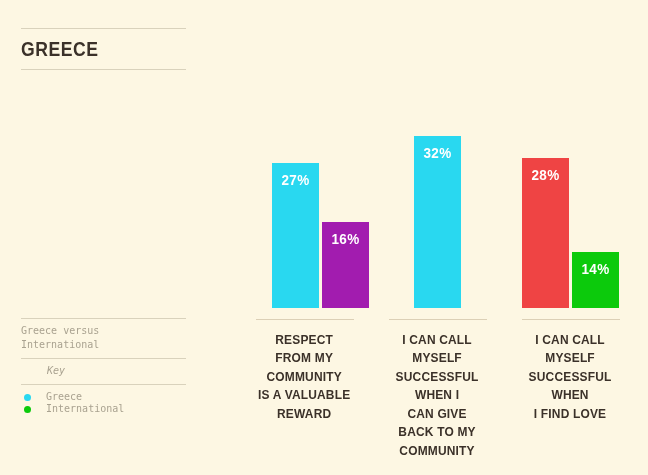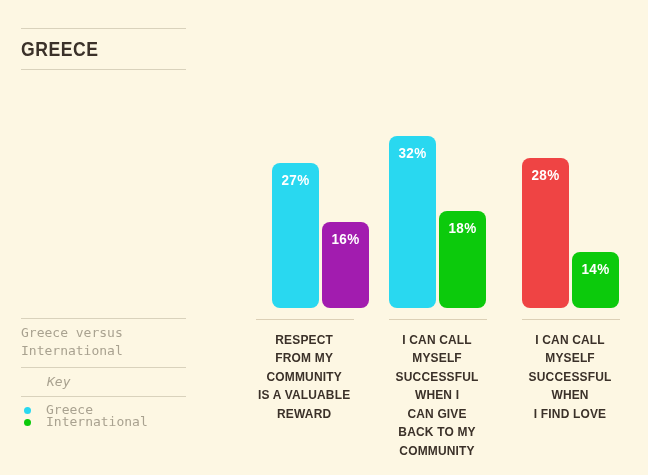--- a/index.html
+++ b/index.html
@@ -40,21 +40,21 @@
     white-space: nowrap;
   }
 
   
   #legend-block {
     position: absolute;
     left: 21px;
     top: 318px;
     width: 165px;
     font-family: "DejaVu Sans Mono", "Liberation Mono", monospace;
-    font-size: 13px;
+    font-size: 10px;
     color: #A9A290;
     line-height: 1.42;
   }
   #legend-caption {
     padding: 5px 0 6px 0;
     white-space: pre-line;
   }
   #key-label {
     padding: 5px 0 5px 26px;
     font-style: italic;
@@ -97,21 +97,20 @@
     height: 188px;
     width: 100%;
     display: flex;
     align-items: flex-end;
     justify-content: center;
     gap: 3px;
   }
   .bar {
     width: 47px;
     position: relative;
-    border-radius: 8px;
   }
   .bar-value {
     position: absolute;
     top: 8px;
     left: 0;
     right: 0;
     text-align: center;
     font-family: "Liberation Sans Narrow", "Liberation Sans", sans-serif;
     font-weight: bold;
     font-size: 15px;
@@ -183,23 +182,20 @@
 COMMUNITY
 IS A VALUABLE
 REWARD</div>
   </div>
 
   <div class="group">
     <div class="bars">
       <div class="bar" style="background: rgb(41, 216, 240); height: 171.9px;">
         <span class="bar-value">32%</span>
       </div>
-      <div class="bar" style="background: rgb(12, 202, 12); height: 96.7px;">
-        <span class="bar-value">18%</span>
-      </div>
     </div>
     <div class="baseline"></div>
     <div class="group-label">I CAN CALL
 MYSELF
 SUCCESSFUL
 WHEN I
 CAN GIVE
 BACK TO MY
 COMMUNITY</div>
   </div>

